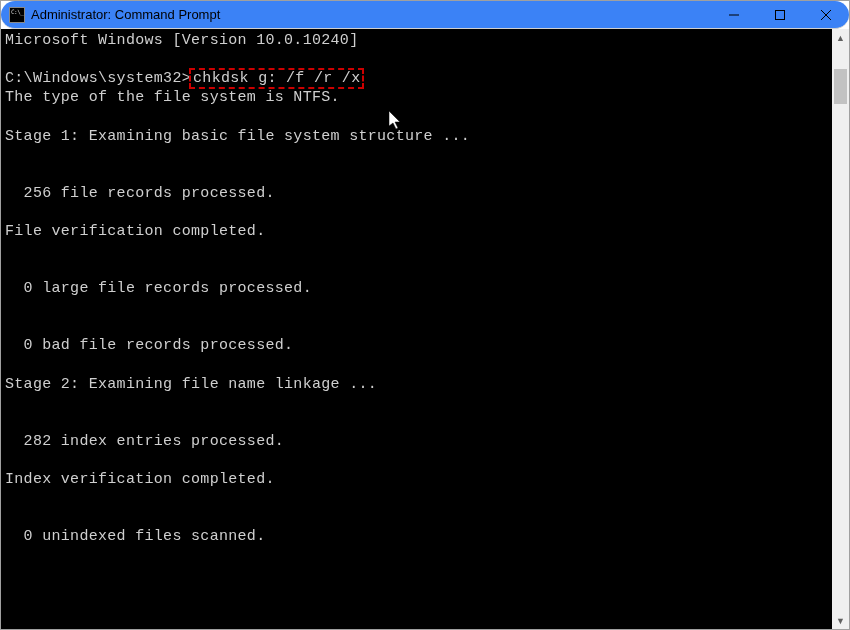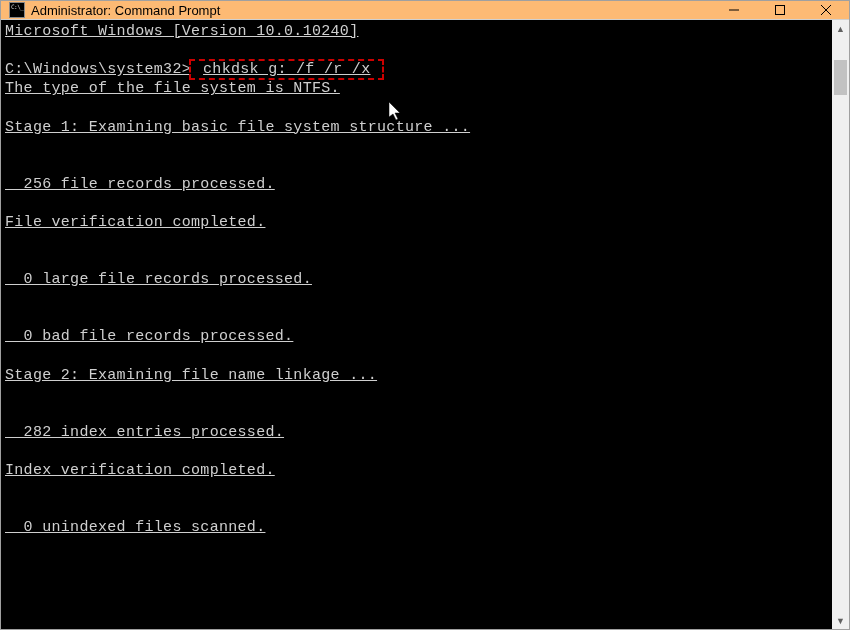--- a/index.html
+++ b/index.html
@@ -12,26 +12,27 @@
     }
     .window {
       width: 850px;
       height: 630px;
       border: 1px solid #a0a0a0;
       display: flex;
       flex-direction: column;
       background: #fff;
     }
     .titlebar {
-      height: 19px;
-      background: #fdba74;
+      height: 28px;
+      background: #3b82f6;
       display: flex;
       align-items: center;
       border-bottom: 1px solid #d0d0d0;
       flex-shrink: 0;
+      border-radius: 15px;
     }
     .titlebar-icon {
       width: 16px;
       height: 16px;
       margin-left: 8px;
       margin-right: 6px;
       background: #000;
       border: 1px solid #888;
       position: relative;
     }
@@ -74,21 +75,20 @@
       flex: 1;
       background: #000;
       color: #cfcfcf;
       font-family: Consolas, "Courier New", monospace;
       font-size: 15px;
       line-height: 1.28;
       padding: 2px 4px;
       white-space: pre;
       overflow: hidden;
       letter-spacing: 0.3px;
-      text-decoration: underline;
     }
     .scrollbar {
       width: 17px;
       background: #f0f0f0;
       position: relative;
     }
     .scroll-arrow {
       width: 17px;
       height: 17px;
       display: flex;
@@ -105,21 +105,21 @@
       top: 40px;
       left: 2px;
       width: 13px;
       height: 35px;
       background: #c2c2c2;
       cursor: pointer;
     }
     .prompt-line { display: inline; }
     .highlight {
       border: 2px dashed #cc0000;
-      padding: 0 12px;
+      padding: 0 2px;
       margin-left: -2px;
     }
     .cursor-arrow {
       position: absolute;
       left: 388px;
       top: 82px;
       width: 14px;
       height: 20px;
       pointer-events: none;
     }

